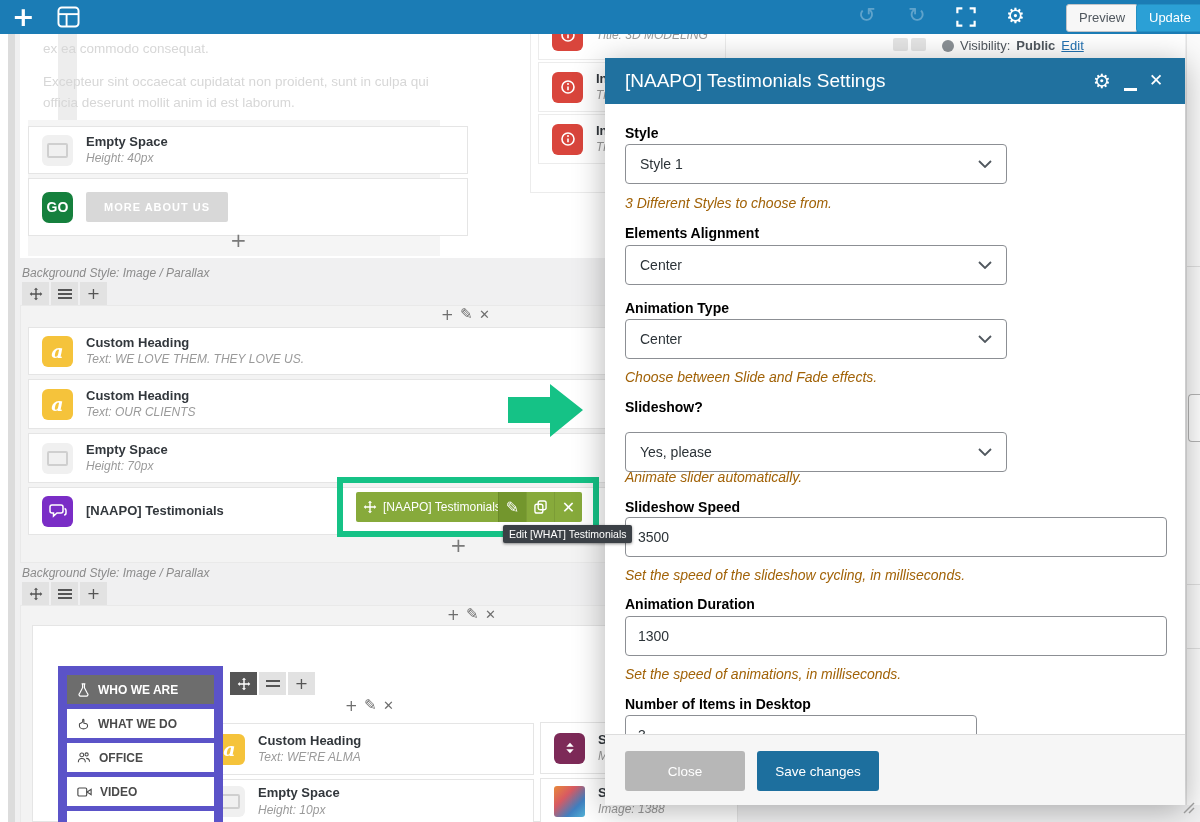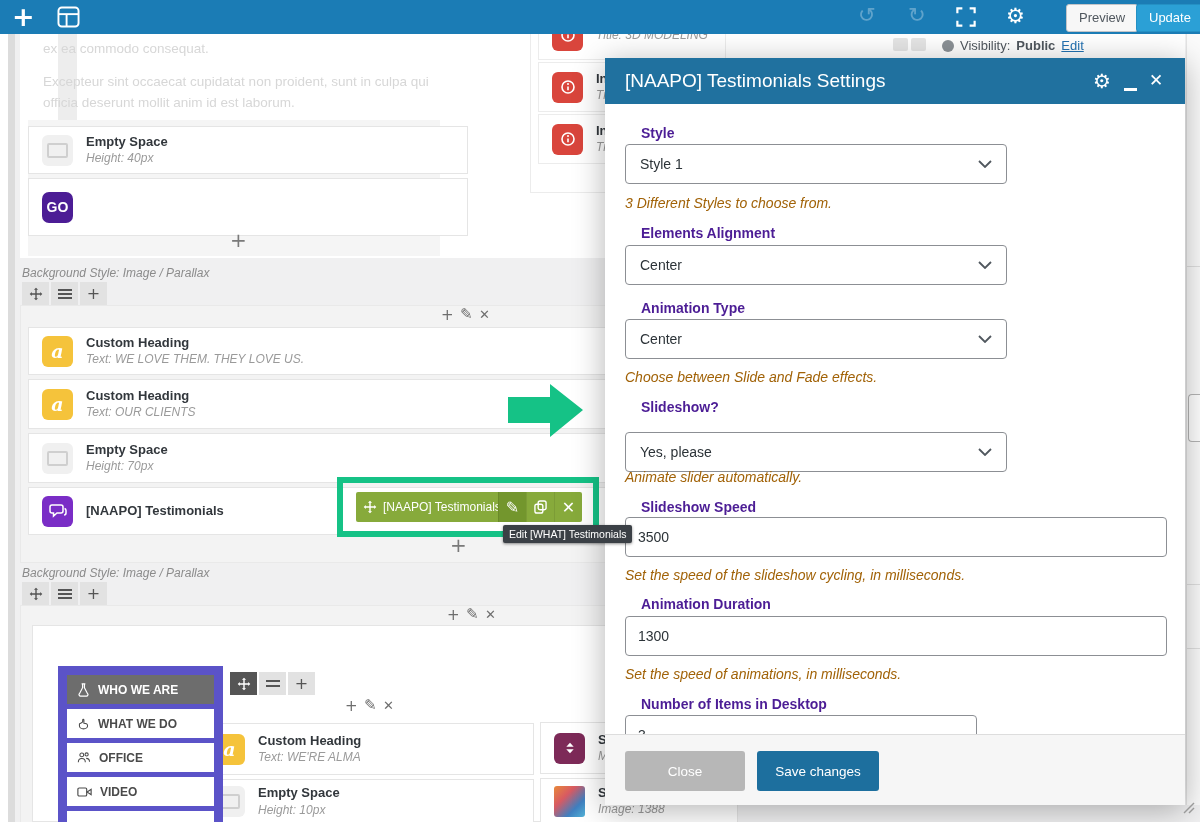--- a/index.html
+++ b/index.html
@@ -35,21 +35,21 @@
   .tbtn{width:27px;height:23px;background:#e2e2e2;color:#555;display:flex;align-items:center;
         justify-content:center;cursor:pointer;}
   .ctrl{position:absolute;color:#6e6e6e;font-size:15px;cursor:pointer;line-height:1;}
   .addplus{position:absolute;color:#7a7a7a;font-size:20px;cursor:pointer;line-height:1;}
 
   
   #lorem{left:43px;top:38px;width:392px;color:#d7d7d7;font-size:13.5px;line-height:21px;}
   #lorem p{margin:0 0 12px 0;}
 
   
-  .go-icon{background:#4c1d95;color:#fff;font-weight:bold;font-size:14px;border-radius:7px;}
+  .go-icon{background:#15803d;color:#fff;font-weight:bold;font-size:14px;border-radius:7px;}
   .more-btn{background:#d8d8d8;color:#fff;font-size:11px;font-weight:bold;letter-spacing:1px;
             height:30px;padding:0 18px;display:flex;align-items:center;border-radius:2px;cursor:pointer;}
 
   
   .info-icon{background:#d9453c;}
 
   
   #menu-widget{left:58px;top:666px;width:165px;height:156px;background:#5b53c8;padding:9px;z-index:3;}
   .menu-item{height:29px;margin-bottom:5px;background:#fff;display:flex;align-items:center;gap:8px;
              padding:0 10px;font-size:12px;font-weight:bold;color:#4a4a4a;cursor:pointer;white-space:nowrap;}
@@ -80,21 +80,21 @@
                 font-size:13px;color:#50575e;white-space:nowrap;}
   .eye-dot{width:12px;height:12px;border-radius:50%;background:#8b9196;}
   #edit-link{color:#2271b1;text-decoration:underline;cursor:pointer;}
 
   
   #modal{left:605px;top:58px;width:580px;height:747px;background:#fff;z-index:30;
          box-shadow:0 5px 30px rgba(0,0,0,.3);}
   #modal-header{position:absolute;left:0;top:0;width:100%;height:46px;background:#20719f;color:#fff;
                 display:flex;align-items:center;padding:0 20px;box-sizing:border-box;font-size:19px;}
   .mh-icon{position:absolute;color:#fff;cursor:pointer;}
-  .flabel{position:absolute;left:36px;font-size:14px;font-weight:bold;color:#4c1d95;}
+  .flabel{position:absolute;left:20px;font-size:14px;font-weight:bold;color:#000000;}
   .fhelp{position:absolute;left:20px;font-size:14px;font-style:italic;color:#a16207;white-space:nowrap;}
   .sel{position:absolute;left:20px;width:352px;height:38px;border:1px solid #8c8f94;border-radius:4px;
        background:#fff;display:flex;align-items:center;justify-content:space-between;padding:0 14px;
        font-size:14px;color:#2c3338;cursor:pointer;}
   .inp{position:absolute;left:20px;width:542px;height:40px;border:1px solid #8c8f94;border-radius:4px;
        font-size:14px;padding:0 12px;box-sizing:border-box;color:#2c3338;font-family:"Liberation Sans",sans-serif;}
   #modal-footer{position:absolute;left:0;bottom:0;width:100%;height:70px;background:#f6f6f6;
                 border-top:1px solid #ddd;}
   .foot-btn{position:absolute;top:16px;height:40px;border:none;border-radius:3px;font-size:13.5px;
             color:#fff;cursor:pointer;font-family:"Liberation Sans",sans-serif;}
@@ -128,20 +128,21 @@
     <div class="wicon es-icon">
         <div class="es-inner"></div>
       </div>
     <div class="wtext">
       <span class="wtitle">Empty Space</span>
       <span class="wmeta">Height: 40px</span>
     </div>
   </div>
   <div class="card" style="left:28px;top:178px;width:412px;height:56px;">
     <div class="wicon go-icon">GO</div>
+    <div class="more-btn">MORE ABOUT US</div>
   </div>
   <div class="addplus glyph" style="left:230px;top:230px;">+</div>
 
   <div class="abs" style="left:530px;top:0;width:175px;height:193px;background:#fff;border:1px solid #ececec;"></div>
   <div class="card" style="left:538px;top:10px;width:160px;height:48px;border-color:#ececec;">
     <div class="wicon info-icon">
       <svg width="16" height="16" viewBox="0 0 16 16">
           <circle cx="8" cy="8" r="6" fill="none" stroke="#fff" stroke-width="1.6"></circle>
           <line x1="8" y1="7.4" x2="8" y2="11.2" stroke="#fff" stroke-width="1.6"></line>
           <circle cx="8" cy="5" r="1" fill="#fff"></circle>

